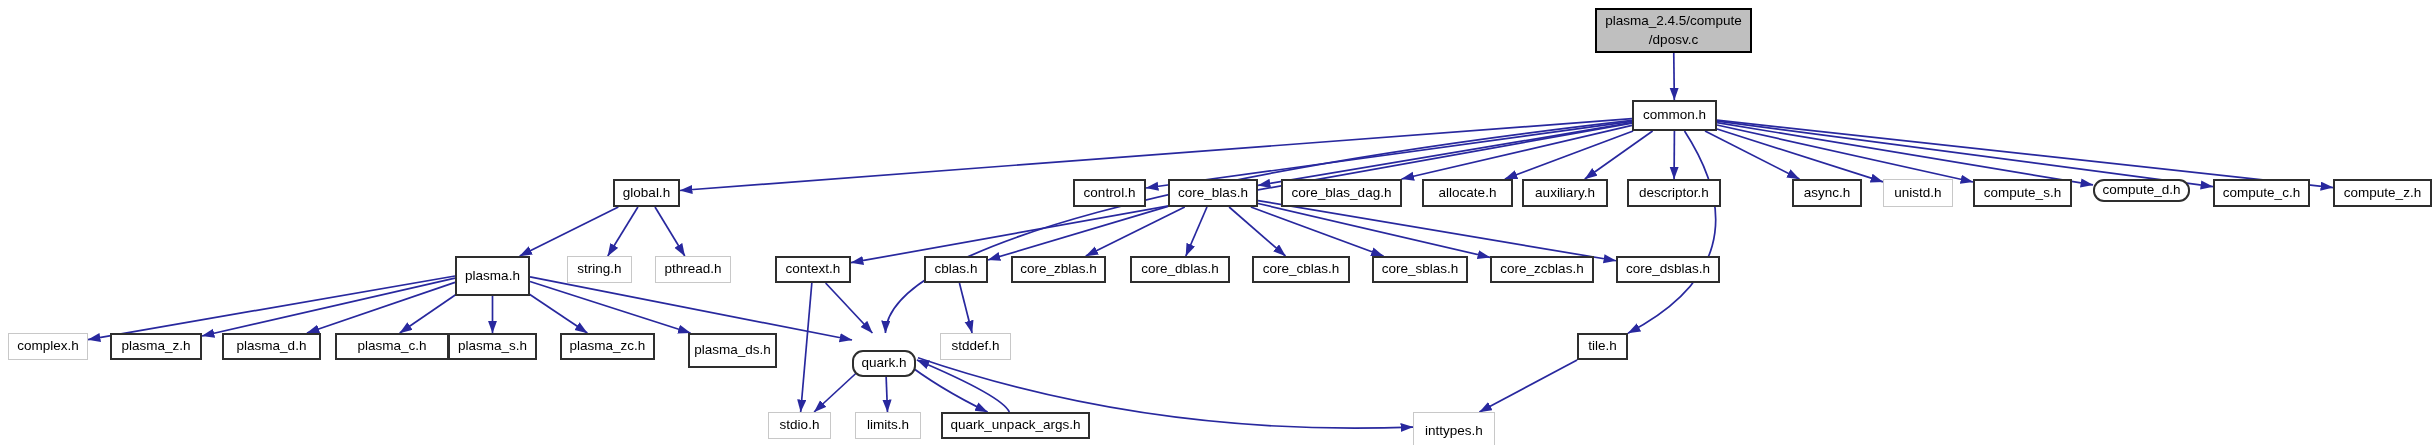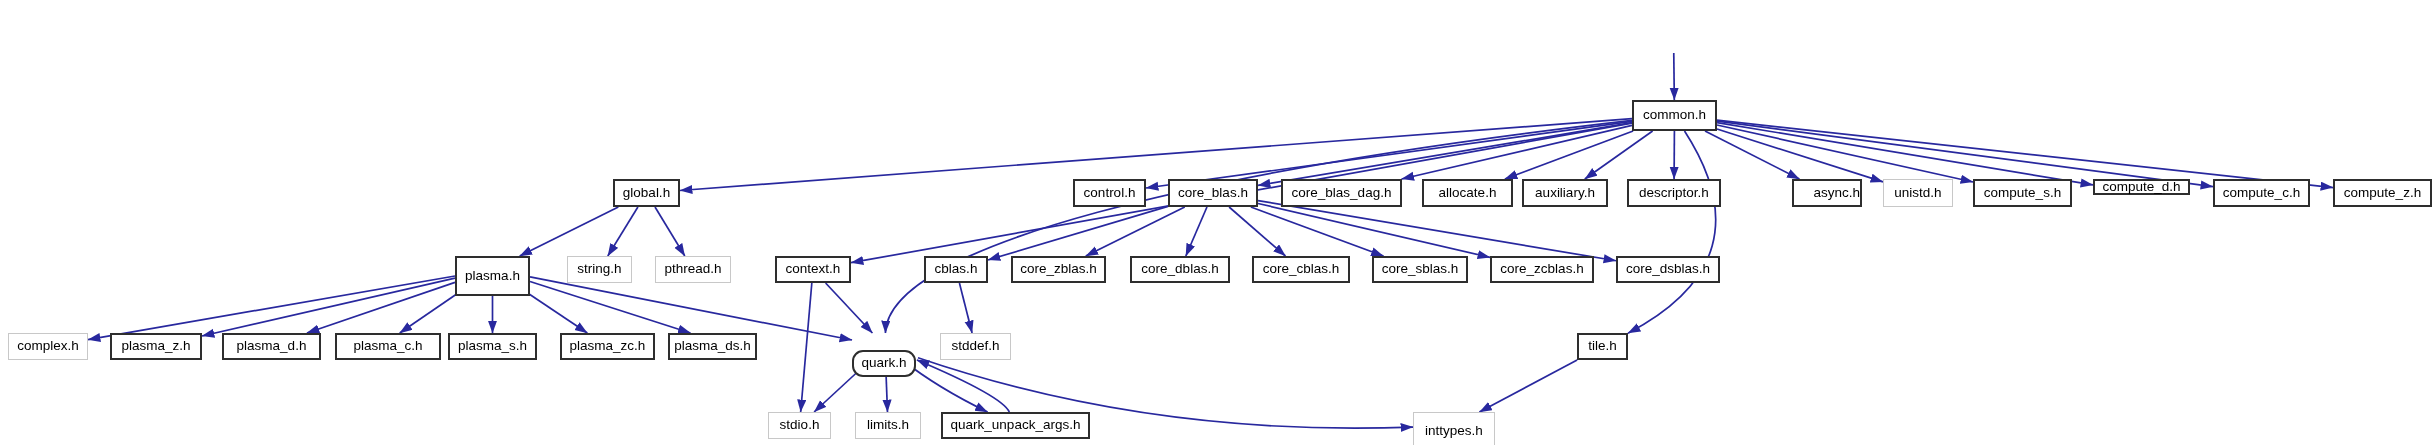--- a/index.html
+++ b/index.html
@@ -65,52 +65,54 @@
       <path d="M1258,203.46352583586625 L1490,257.40881458966567" class="edge" marker-end="url(#arrow)"></path>
       <path d="M1258,200.56593406593407 L1616,260.75714285714287" class="edge" marker-end="url(#arrow)"></path>
       <path d="M959.4188311688312,283 L972.0811688311688,333" class="edge" marker-end="url(#arrow)"></path>
       <path d="M870.3892405063291,360 L814.1107594936709,412" class="edge" marker-end="url(#arrow)"></path>
       <path d="M885.5126582278481,360 L887.4873417721519,412" class="edge" marker-end="url(#arrow)"></path>
       <path d="M902.2409638554217,360 Q938,388 987.6,412" class="edge" marker-end="url(#arrow)"></path>
       <path d="M1009.3220338983051,412 Q1002,396 916.9090909090909,360" class="edge" marker-end="url(#arrow)"></path>
       <path d="M918,357.76981132075474 Q1150,437 1413,427.05098684210526" class="edge" marker-end="url(#arrow)"></path>
       <path d="M1577.123417721519,360 L1479.376582278481,412" class="edge" marker-end="url(#arrow)"></path>
     </svg>
+<div class="node main" style="left: 1595px; top: 8px; width: 157px; height: 45px;"><span>plasma_2.4.5/compute
+/dposv.c</span></div>
     <div class="node internal" style="left: 1632px; top: 100px; width: 85px; height: 31px;"><span>common.h</span></div>
     <div class="node internal" style="left: 613px; top: 179px; width: 67px; height: 28px;"><span>global.h</span></div>
     <div class="node internal" style="left: 1073px; top: 179px; width: 73px; height: 28px;"><span>control.h</span></div>
     <div class="node internal" style="left: 1168px; top: 179px; width: 90px; height: 28px;"><span>core_blas.h</span></div>
     <div class="node internal" style="left: 1281px; top: 179px; width: 121px; height: 28px;"><span>core_blas_dag.h</span></div>
     <div class="node internal" style="left: 1422px; top: 179px; width: 91px; height: 28px;"><span>allocate.h</span></div>
     <div class="node internal" style="left: 1522px; top: 179px; width: 86px; height: 28px;"><span>auxiliary.h</span></div>
     <div class="node internal" style="left: 1627px; top: 179px; width: 94px; height: 28px;"><span>descriptor.h</span></div>
-    <div class="node internal" style="left: 1792px; top: 179px; width: 70px; height: 28px; justify-content: flex-end;"><span>async.h</span></div>
+    <div class="node internal" style="left: 1792px; top: 179px; width: 70px; height: 28px;"><span>async.h</span></div>
     <div class="node external" style="left: 1883px; top: 179px; width: 70px; height: 28px;"><span>unistd.h</span></div>
     <div class="node internal" style="left: 1973px; top: 179px; width: 99px; height: 28px;"><span>compute_s.h</span></div>
-    <div class="node internal" style="left: 2093px; top: 179px; width: 97px; height: 16px;"><span>compute_d.h</span></div>
+    <div class="node internal" style="left: 2093px; top: 179px; width: 97px; height: 23px; border-radius: 11px;"><span>compute_d.h</span></div>
     <div class="node internal" style="left: 2213px; top: 179px; width: 97px; height: 28px;"><span>compute_c.h</span></div>
     <div class="node internal" style="left: 2333px; top: 179px; width: 99px; height: 28px;"><span>compute_z.h</span></div>
     <div class="node internal" style="left: 455px; top: 256px; width: 75px; height: 40px;"><span>plasma.h</span></div>
     <div class="node external" style="left: 567px; top: 256px; width: 65px; height: 27px;"><span>string.h</span></div>
     <div class="node external" style="left: 655px; top: 256px; width: 76px; height: 27px;"><span>pthread.h</span></div>
     <div class="node internal" style="left: 775px; top: 256px; width: 76px; height: 27px;"><span>context.h</span></div>
     <div class="node internal" style="left: 924px; top: 256px; width: 64px; height: 27px;"><span>cblas.h</span></div>
     <div class="node internal" style="left: 1011px; top: 256px; width: 95px; height: 27px;"><span>core_zblas.h</span></div>
     <div class="node internal" style="left: 1130px; top: 256px; width: 100px; height: 27px;"><span>core_dblas.h</span></div>
     <div class="node internal" style="left: 1252px; top: 256px; width: 98px; height: 27px;"><span>core_cblas.h</span></div>
     <div class="node internal" style="left: 1372px; top: 256px; width: 96px; height: 27px;"><span>core_sblas.h</span></div>
     <div class="node internal" style="left: 1490px; top: 256px; width: 104px; height: 27px;"><span>core_zcblas.h</span></div>
     <div class="node internal" style="left: 1616px; top: 256px; width: 104px; height: 27px;"><span>core_dsblas.h</span></div>
     <div class="node external" style="left: 8px; top: 333px; width: 80px; height: 27px;"><span>complex.h</span></div>
     <div class="node internal" style="left: 110px; top: 333px; width: 92px; height: 27px;"><span>plasma_z.h</span></div>
     <div class="node internal" style="left: 222px; top: 333px; width: 99px; height: 27px;"><span>plasma_d.h</span></div>
-    <div class="node internal" style="left: 335px; top: 333px; width: 106px; height: 27px;"><span>plasma_c.h</span></div>
+    <div class="node internal" style="left: 335px; top: 333px; width: 114px; height: 27px;"><span>plasma_c.h</span></div>
     <div class="node internal" style="left: 448px; top: 333px; width: 89px; height: 27px;"><span>plasma_s.h</span></div>
     <div class="node internal" style="left: 560px; top: 333px; width: 95px; height: 27px;"><span>plasma_zc.h</span></div>
-    <div class="node internal" style="left: 668px; top: 333px; width: 89px; height: 27px;"><span>plasma_ds.h</span></div>
+    <div class="node internal" style="left: 688px; top: 333px; width: 89px; height: 35px;"><span>plasma_ds.h</span></div>
     <div class="node internal" style="left: 852px; top: 350px; width: 64px; height: 27px; border-radius: 11px;"><span>quark.h</span></div>
     <div class="node external" style="left: 940px; top: 333px; width: 71px; height: 27px;"><span>stddef.h</span></div>
     <div class="node internal" style="left: 1577px; top: 333px; width: 51px; height: 27px;"><span>tile.h</span></div>
     <div class="node external" style="left: 768px; top: 412px; width: 63px; height: 27px;"><span>stdio.h</span></div>
     <div class="node external" style="left: 855px; top: 412px; width: 66px; height: 27px;"><span>limits.h</span></div>
     <div class="node internal" style="left: 941px; top: 412px; width: 149px; height: 27px;"><span>quark_unpack_args.h</span></div>
     <div class="node external" style="left: 1413px; top: 412px; width: 82px; height: 39px;"><span>inttypes.h</span></div>
   </div>
 
 </body></html>

